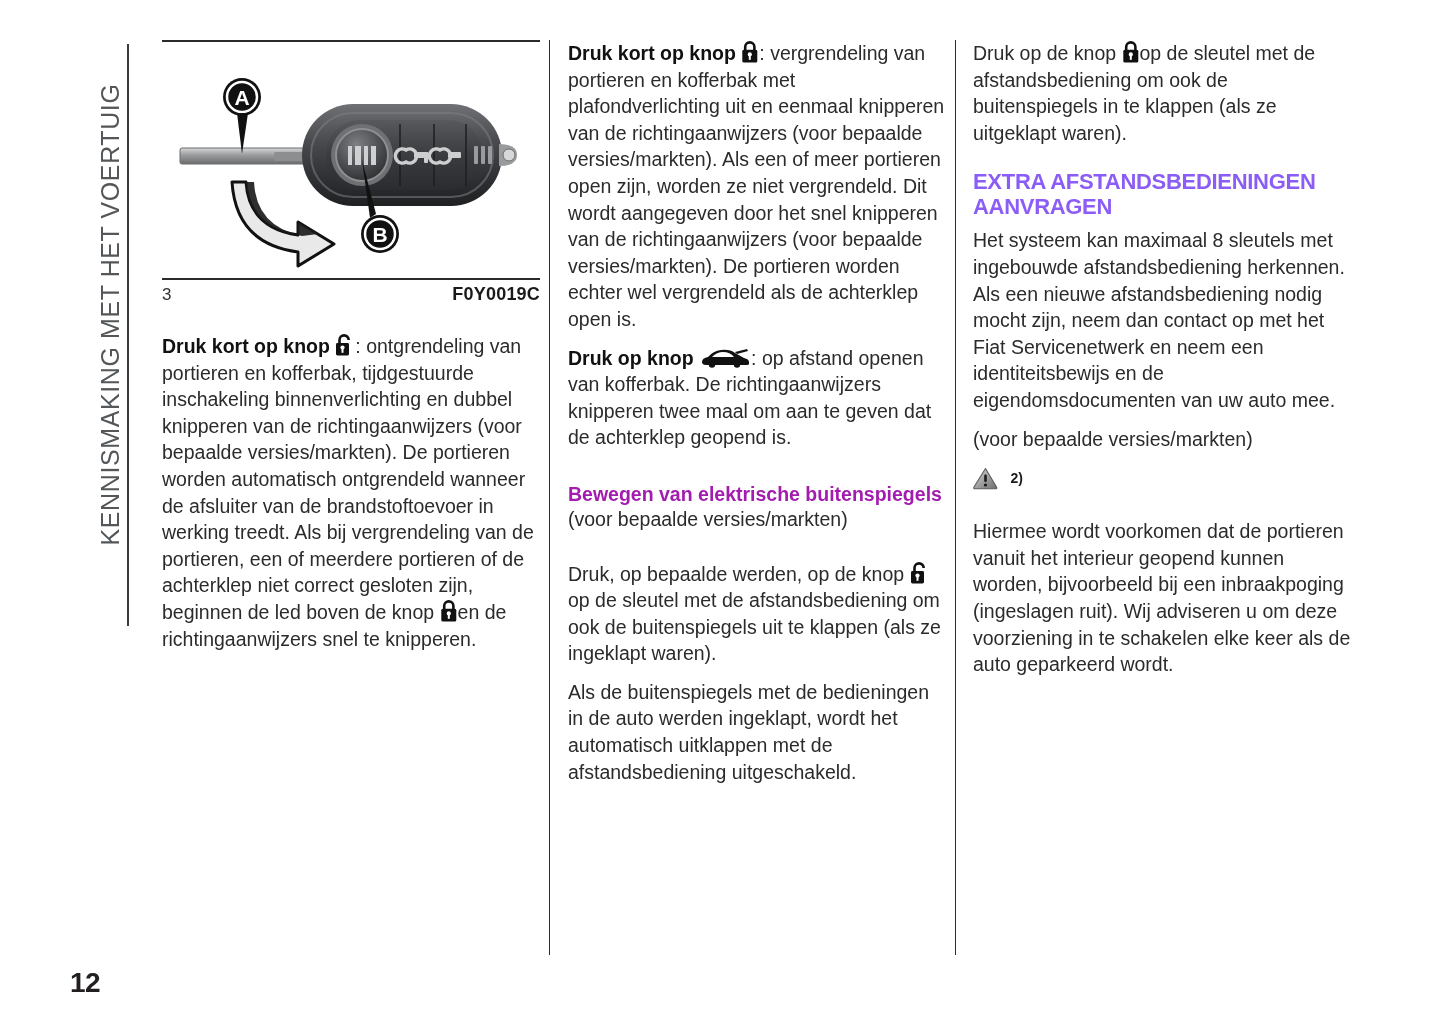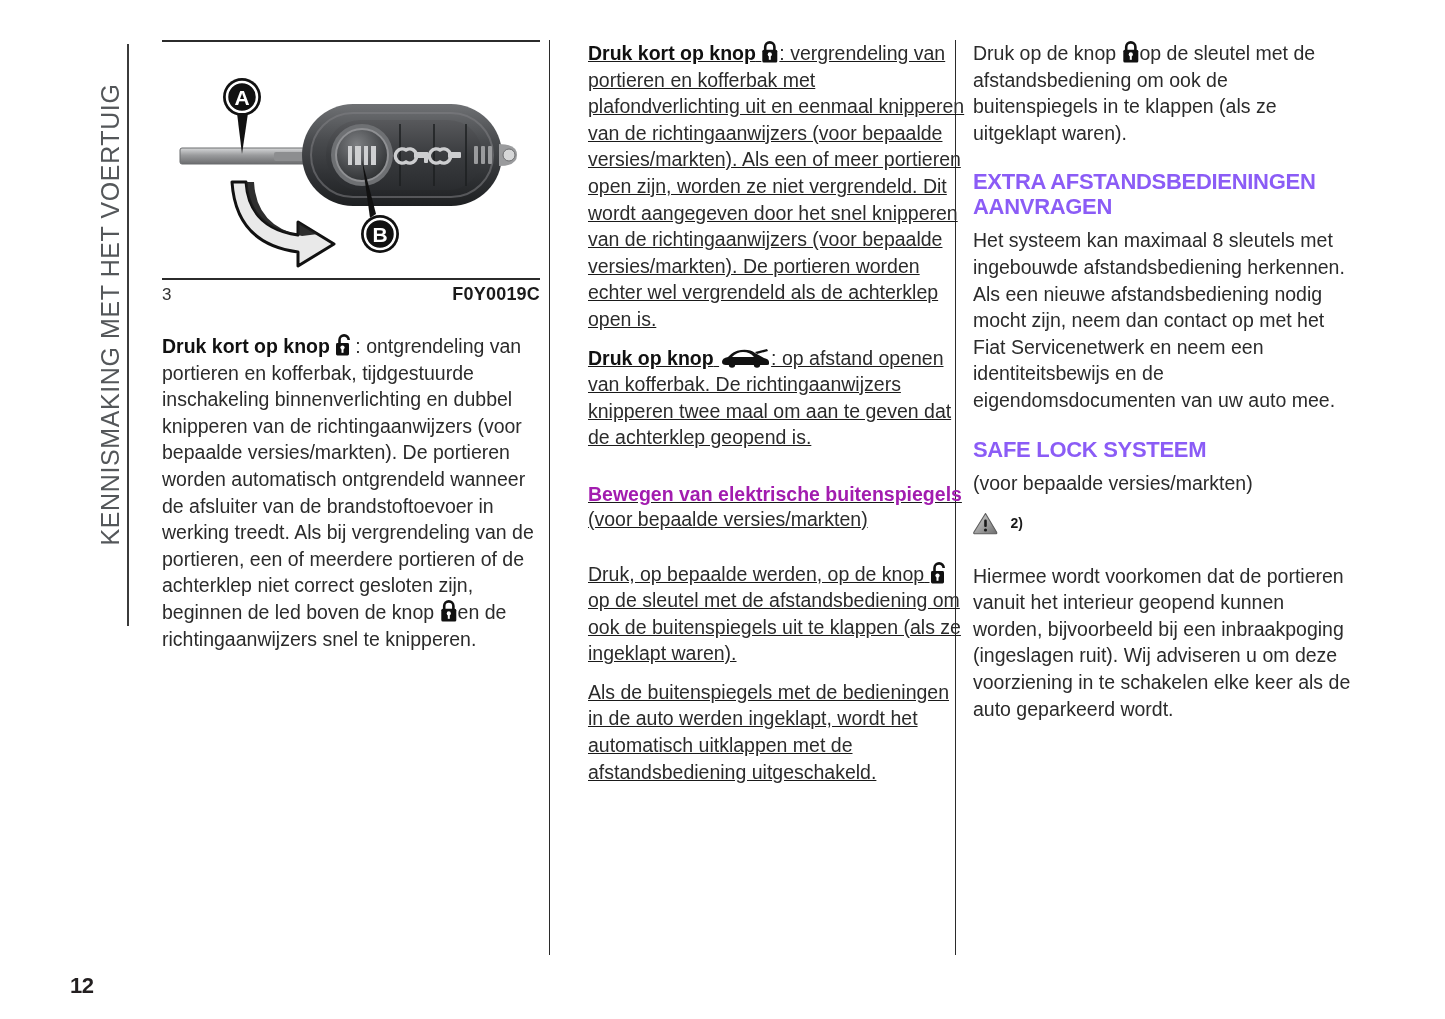--- a/index.html
+++ b/index.html
@@ -45,34 +45,34 @@
     width: 2px;
     height: 582px;
     background: #3b3b3b;
   }
 
   
   #page-number {
     position: absolute;
     left: 70px;
     bottom: 20px;
-    font-size: 22px;
+    font-size: 28px;
     font-weight: bold;
     color: #231f20;
     letter-spacing: -0.5px;
   }
 
   
   .col {
     position: absolute;
     top: 40px;
     width: 378px;
   }
   #col-1 { left: 162px; }
-  #col-2 { left: 588px; text-decoration: underline; }
+  #col-2 { left: 568px; }
   #col-3 { left: 973px; }
 
   .col-divider {
     position: absolute;
     top: 40px;
     width: 1px;
     height: 915px;
     background: #2b2b2b;
   }
   #divider-1 { left: 549px; }
@@ -346,21 +346,20 @@
         <circle cx="8.8" cy="14.4" r="2.1" fill="#fff"></circle>
         <rect x="7.8" y="15.2" width="2" height="4.6" fill="#fff"></rect>
       </svg>
     </span><span>op de sleutel met de afstandsbediening om ook de buitenspiegels in te klappen (als ze uitgeklapt waren).</span>
   </p>
 
   <h2 class="section-head">EXTRA AFSTANDSBEDIENINGEN AANVRAGEN</h2>
 
   <p class="para">Het systeem kan maximaal 8 sleutels met ingebouwde afstandsbediening herkennen. Als een nieuwe afstandsbediening nodig mocht zijn, neem dan contact op met het Fiat Servicenetwerk en neem een identiteitsbewijs en de eigendomsdocumenten van uw auto mee.</p>
 
-  <h2 class="section-head">SAFE LOCK SYSTEEM</h2>
   <p class="para">(voor bepaalde versies/markten)</p>
 
   <div class="warn-row">
     <span class="icon-inline icon-warn">
       <svg viewBox="0 0 26 24" width="26" height="24">
         <defs>
           <linearGradient id="warnGrad" x1="0" y1="0" x2="1" y2="1">
             <stop offset="0%" stop-color="#d8d8d8"></stop>
             <stop offset="55%" stop-color="#9d9d9d"></stop>
             <stop offset="100%" stop-color="#6e6e6e"></stop>

